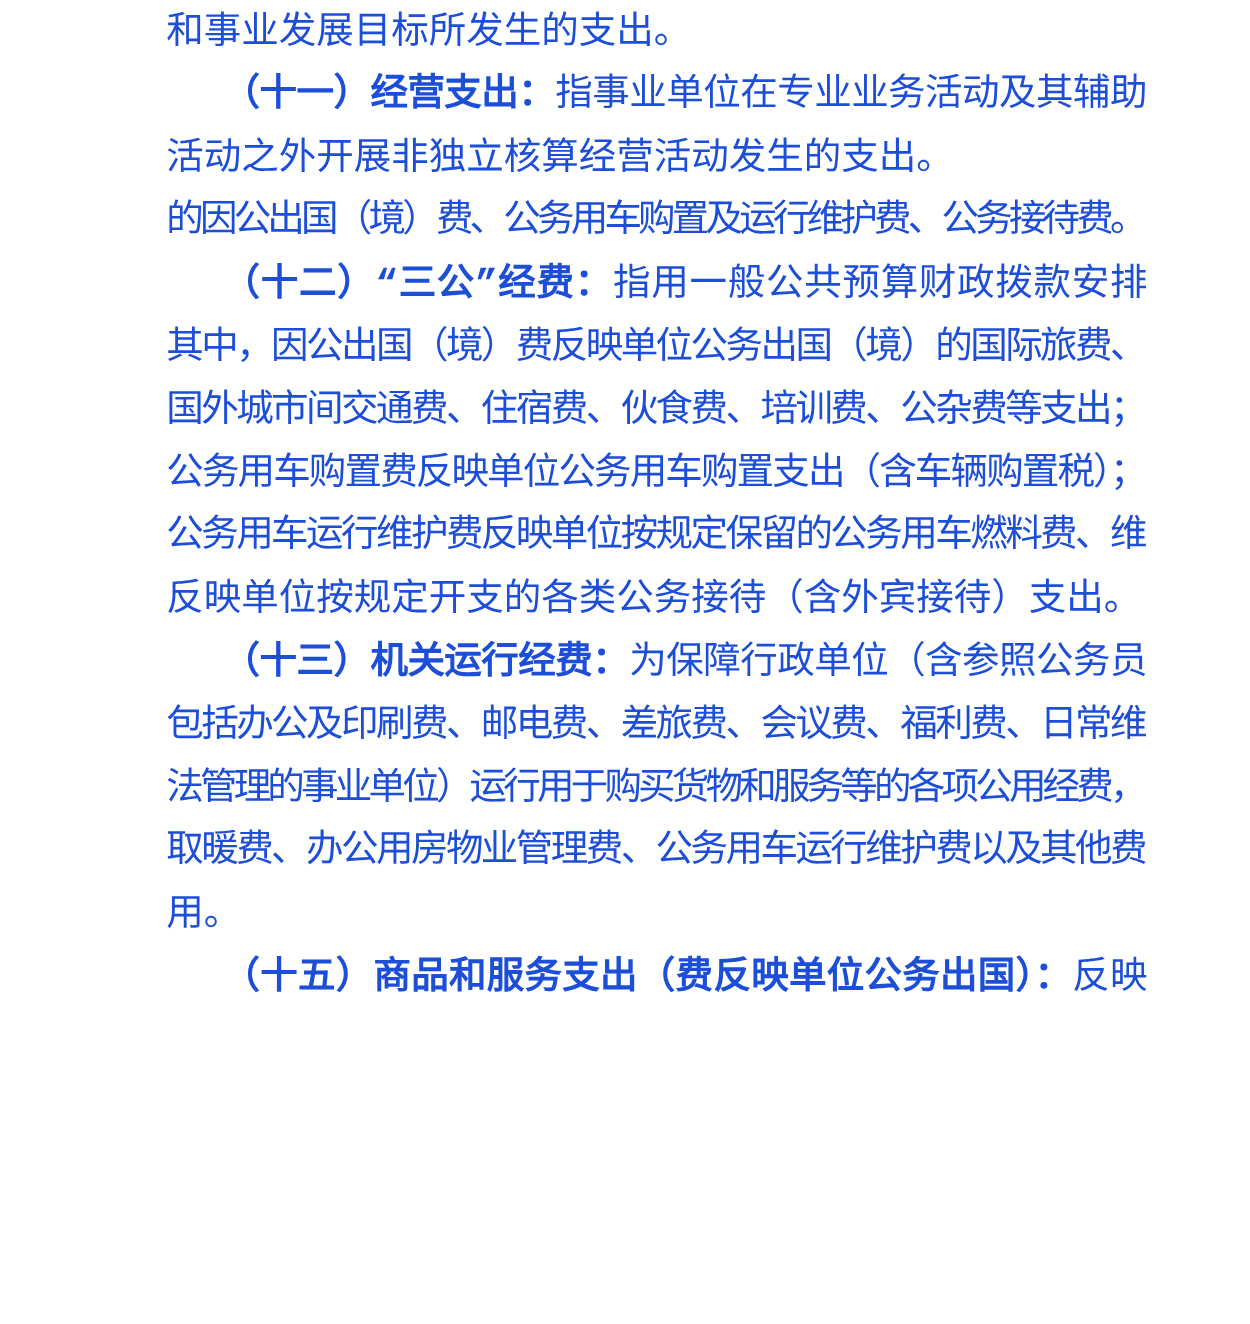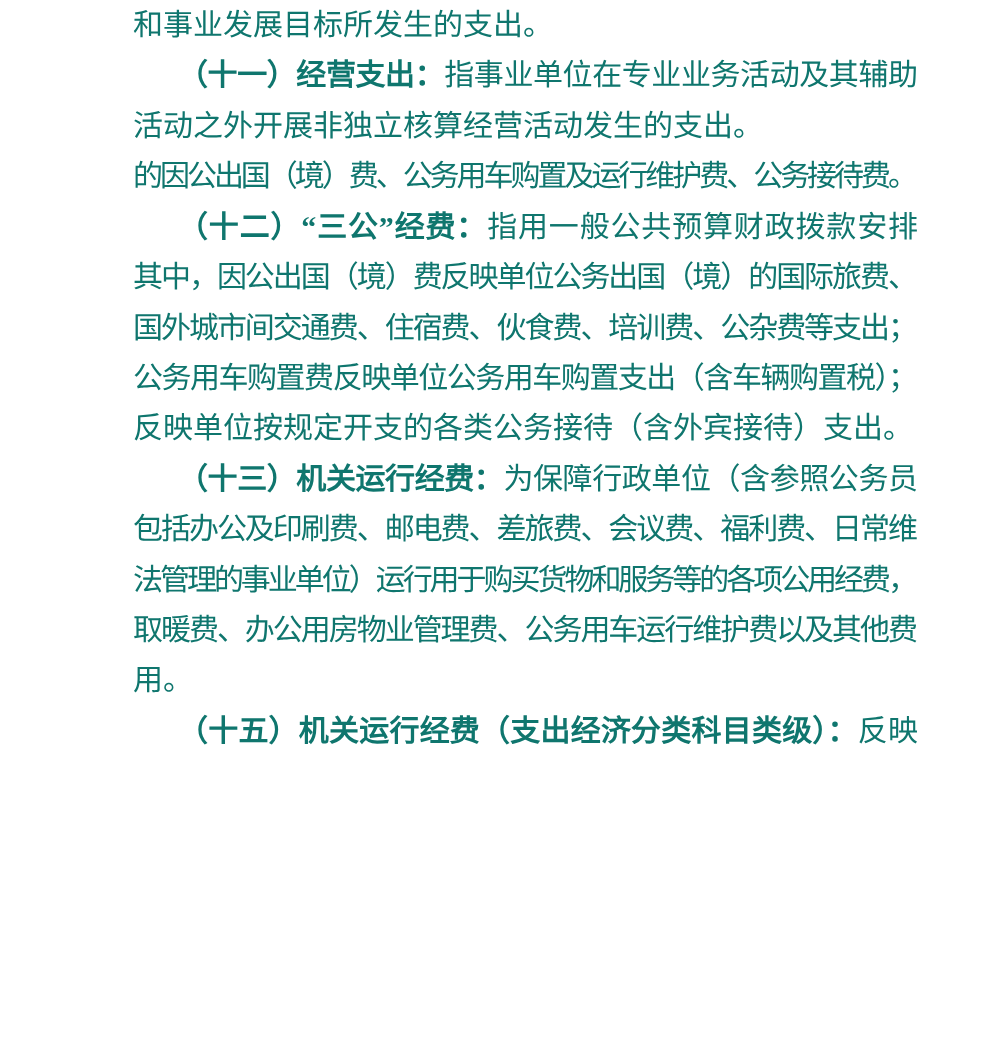--- a/index.html
+++ b/index.html
@@ -7,21 +7,21 @@
     padding: 0;
     background: #ffffff;
   }
   .page {
     position: relative;
     width: 1000px;
     height: 1059px;
     background: #ffffff;
     overflow: hidden;
     font-family: "Liberation Serif", "DejaVu Serif", serif;
-    color: #0f766e;
+    color: #1d4ed8;
   }
   .textblock {
     position: absolute;
     left: 133px;
     top: 0;
     width: 780px;
   }
   .line {
     font-size: 30px;
     line-height: 50.43px;
@@ -38,37 +38,39 @@
   .line.l {
     text-align: left;
     white-space: nowrap;
     letter-spacing: 0;
   }
   .line.ind {
     text-indent: 45px;
   }
   .b {
     font-weight: bold;
+    font-family: Liberation Mono, monospace;
   }
 </style>
 </head>
 <body>
 
 <div class="page">
   <div class="textblock">
 
   <div class="line l" style=""><span>和事业发展目标所发生的支出。</span></div>
       <div class="line j ind" style=""><span class="b">（十一）经营支出：</span><span>指事业单位在专业业务活动及其辅助</span></div>
       <div class="line l" style=""><span>活动之外开展非独立核算经营活动发生的支出。</span></div>
       <div class="line j" style=""><span>的因公出国（境）费、公务用车购置及运行维护费、公务接待费。</span></div>
       <div class="line j ind" style=""><span class="b">（十二）“三公”经费：</span><span>指用一般公共预算财政拨款安排</span></div>
       <div class="line j" style=""><span>其中，因公出国（境）费反映单位公务出国（境）的国际旅费、</span></div>
       <div class="line j" style=""><span>国外城市间交通费、住宿费、伙食费、培训费、公杂费等支出；</span></div>
       <div class="line j" style=""><span>公务用车购置费反映单位公务用车购置支出（含车辆购置税）；</span></div>
+      <div class="line j" style=""><span>公务用车运行维护费反映单位按规定保留的公务用车燃料费、维</span></div>
       <div class="line l" style=""><span>反映单位按规定开支的各类公务接待（含外宾接待）支出。</span></div>
       <div class="line j ind" style=""><span class="b">（十三）机关运行经费：</span><span>为保障行政单位（含参照公务员</span></div>
       <div class="line j" style=""><span>包括办公及印刷费、邮电费、差旅费、会议费、福利费、日常维</span></div>
       <div class="line j" style=""><span>法管理的事业单位）运行用于购买货物和服务等的各项公用经费，</span></div>
       <div class="line j" style=""><span>取暖费、办公用房物业管理费、公务用车运行维护费以及其他费</span></div>
       <div class="line l" style=""><span>用。</span></div>
-      <div class="line j ind" style=""><span class="b">（十五）机关运行经费（支出经济分类科目类级）：</span><span>反映</span></div>
+      <div class="line j ind" style=""><span class="b">（十五）商品和服务支出（费反映单位公务出国）：</span><span>反映</span></div>
     </div>
 </div>
 
 </body></html>

